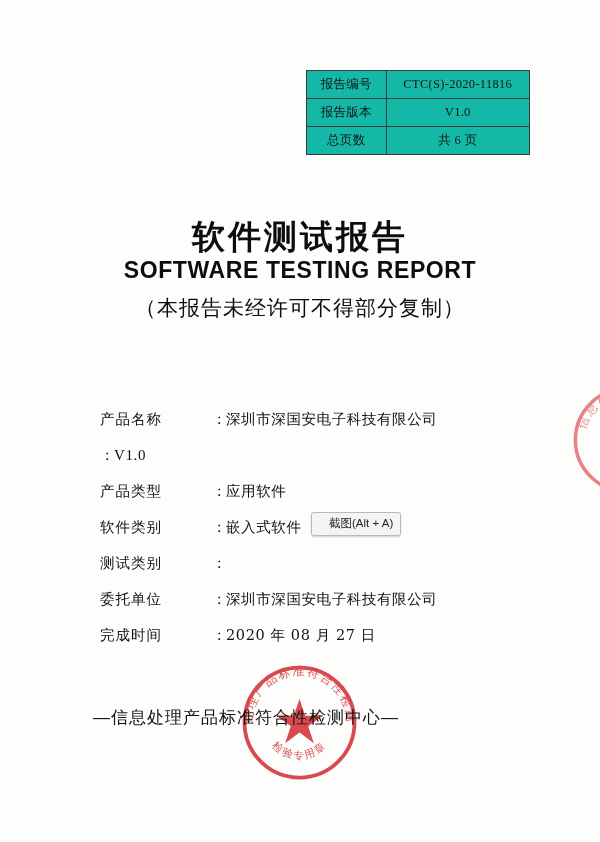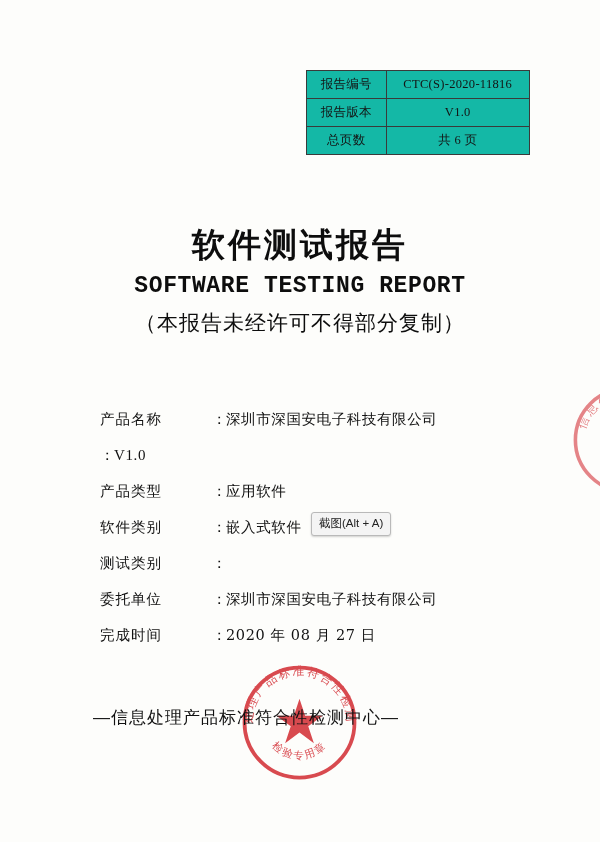--- a/index.html
+++ b/index.html
@@ -48,40 +48,39 @@
     width: 80px;
   }
   table.header-table td.value {
     width: 144px;
     font-size: 12.5px;
   }
 
   
   .titles {
     position: absolute;
-    top: 224px;
+    top: 216px;
     left: 0;
     width: 600px;
     text-align: center;
   }
   .title-cn {
     font-family: "DejaVu Serif", serif;
     font-weight: bold;
     font-size: 33px;
     letter-spacing: 3px;
     color: #0d0d0d;
     line-height: 1.25;
   }
   .title-en {
-    font-family: Liberation Mono, monospace;
+    font-family: Liberation Sans, sans-serif;
     font-weight: bold;
     font-size: 23px;
     letter-spacing: 0.6px;
     color: #0d0d0d;
-    margin-top: 8px;
   }
   .title-note {
     font-family: "DejaVu Serif", serif;
     font-weight: normal;
     font-size: 21px;
     letter-spacing: 1px;
     color: #0d0d0d;
     margin-top: 10px;
   }
 
@@ -125,21 +124,21 @@
   }
 
   
   .screenshot-hint {
     position: absolute;
     top: 512px;
     left: 311px;
     background: #f4f4f4;
     border: 1px solid #b9b9b9;
     border-radius: 3px;
-    padding: 3px 7px 4px 7px;
+    padding: 3px 7px 4px 17px;
     font-family: "Liberation Sans", sans-serif;
     font-size: 11.5px;
     color: #222;
     box-shadow: 0 1px 2px rgba(0,0,0,0.18);
     white-space: nowrap;
     z-index: 40;
   }
 
   
   .footer {

